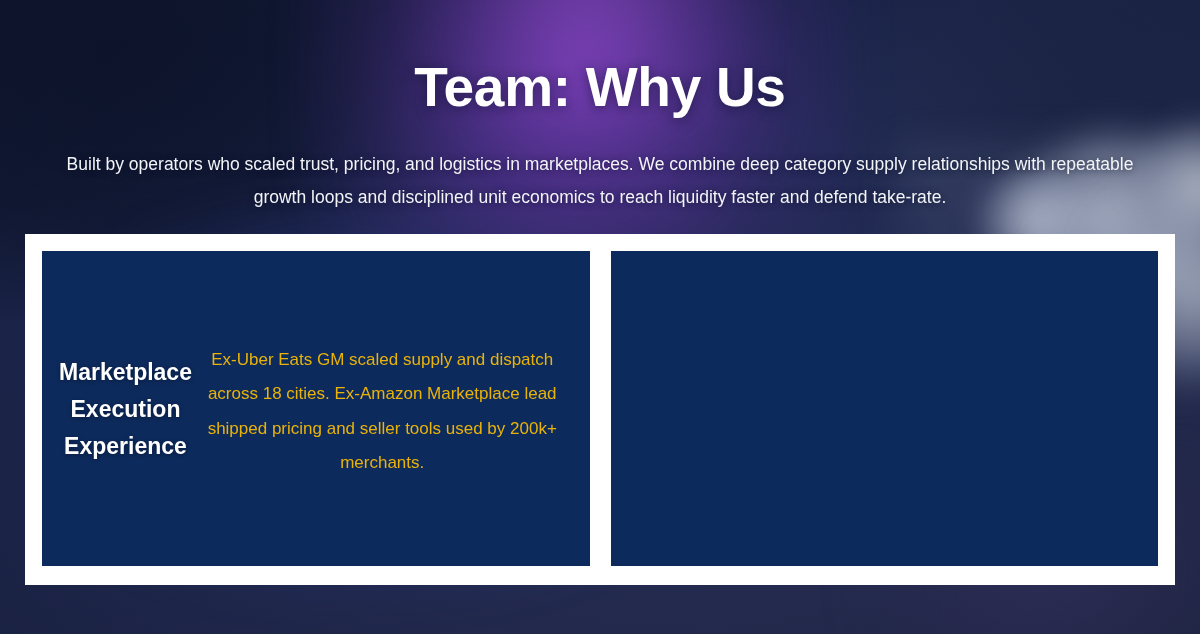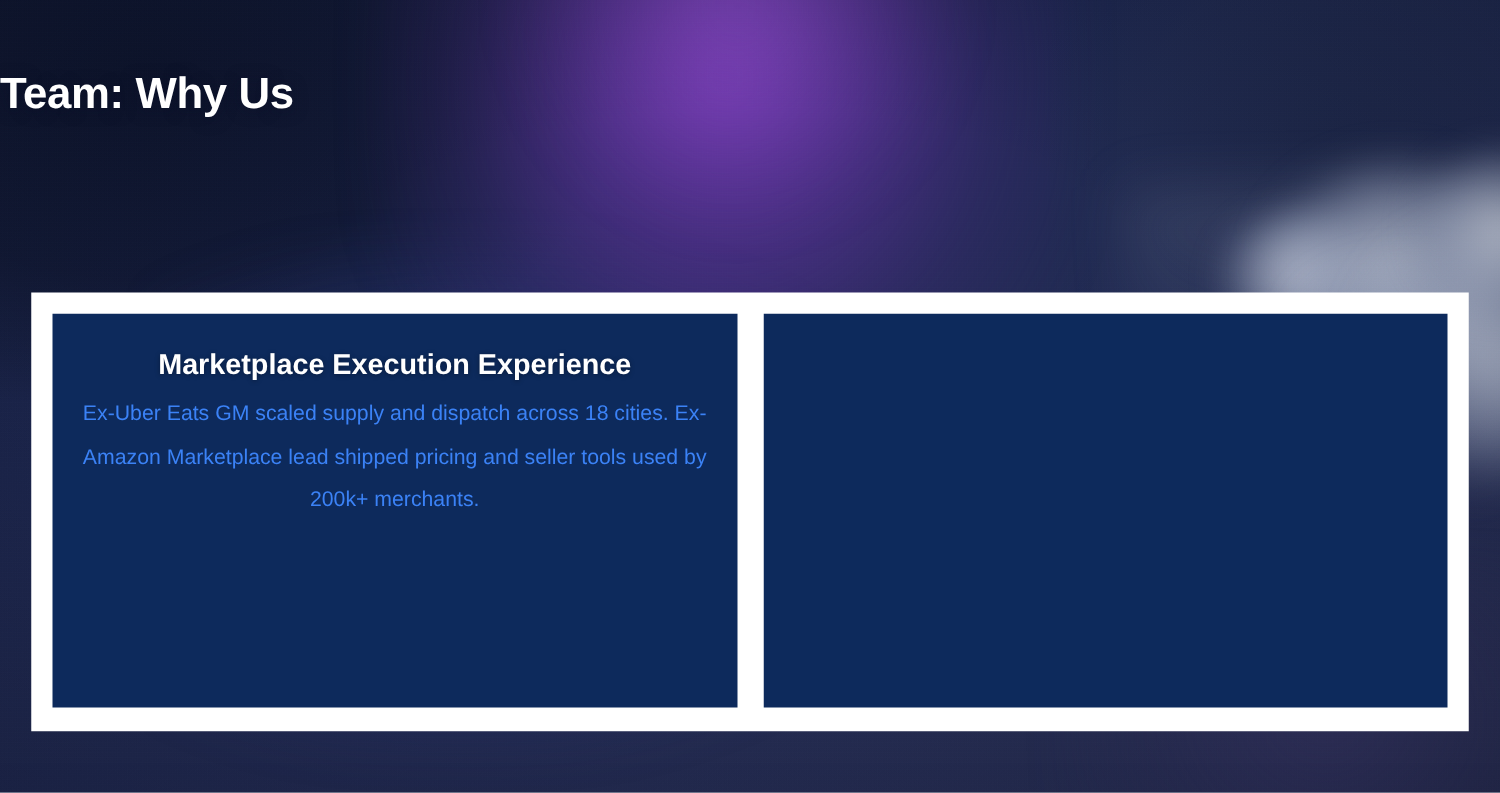--- a/index.html
+++ b/index.html
@@ -159,22 +159,22 @@
   .content {
     position: relative;
     width: 1200px;
     height: 634px;
   }
 
   .page-title {
     position: absolute;
     left: 0; top: 55px;
     width: 1200px;
-    text-align: left;
-    font-size: 35px;
+    text-align: center;
+    font-size: 55px;
     font-weight: bold;
     color: #ffffff;
     letter-spacing: -0.3px;
     text-shadow: 0 2px 12px rgba(10,14,40,0.55);
   }
 
   .page-subtitle {
     position: absolute;
     left: 50%;
     transform: translateX(-50%);
@@ -205,38 +205,38 @@
     height: 315px;
     display: flex;
     gap: 21px;
   }
 
   .card {
     flex: 1 1 0;
     background: #0d2a5c;
     padding: 22px 17px 16px 17px;
     display: flex;
-    flex-direction: column;
+    flex-direction: row;
     align-items: center;
   }
 
   .card-title {
     font-size: 23px;
     font-weight: bold;
     line-height: 37px;
     color: #ffffff;
     text-align: center;
     margin-bottom: 4px;
     text-shadow: 0 1px 4px rgba(0,0,0,0.35);
   }
 
   .card-body {
     font-size: 17px;
     line-height: 34.5px;
-    color: #3b82f6;
+    color: #eab308;
     text-align: center;
   }
 </style>
 </head>
 <body>
 
 <div class="bg-root">
   <div class="bg-topleft"></div>
   <div class="bg-blue-left"></div>
   <div class="bg-purple"></div>
@@ -250,20 +250,21 @@
   <div class="cloud cloud-c"></div>
   <div class="bg-br"></div>
   <div class="bg-vignette"></div>
   <div class="bg-grain"></div>
 </div>
 
 <div class="content">
 
   <h1 class="page-title">Team: Why Us</h1>
 
+  <p class="page-subtitle">Built by operators who scaled trust, pricing, and logistics in marketplaces. We combine deep category supply relationships with repeatable growth loops and disciplined unit economics to reach liquidity faster and defend take-rate.</p>
 
   <div class="panel">
     <div class="cards">
 
       <div class="card">
         <div class="card-title">Marketplace Execution Experience</div>
         <div class="card-body">Ex-Uber Eats GM scaled supply and dispatch across 18 cities. Ex-Amazon Marketplace lead shipped pricing and seller tools used by 200k+ merchants.</div>
       </div>
 
 

